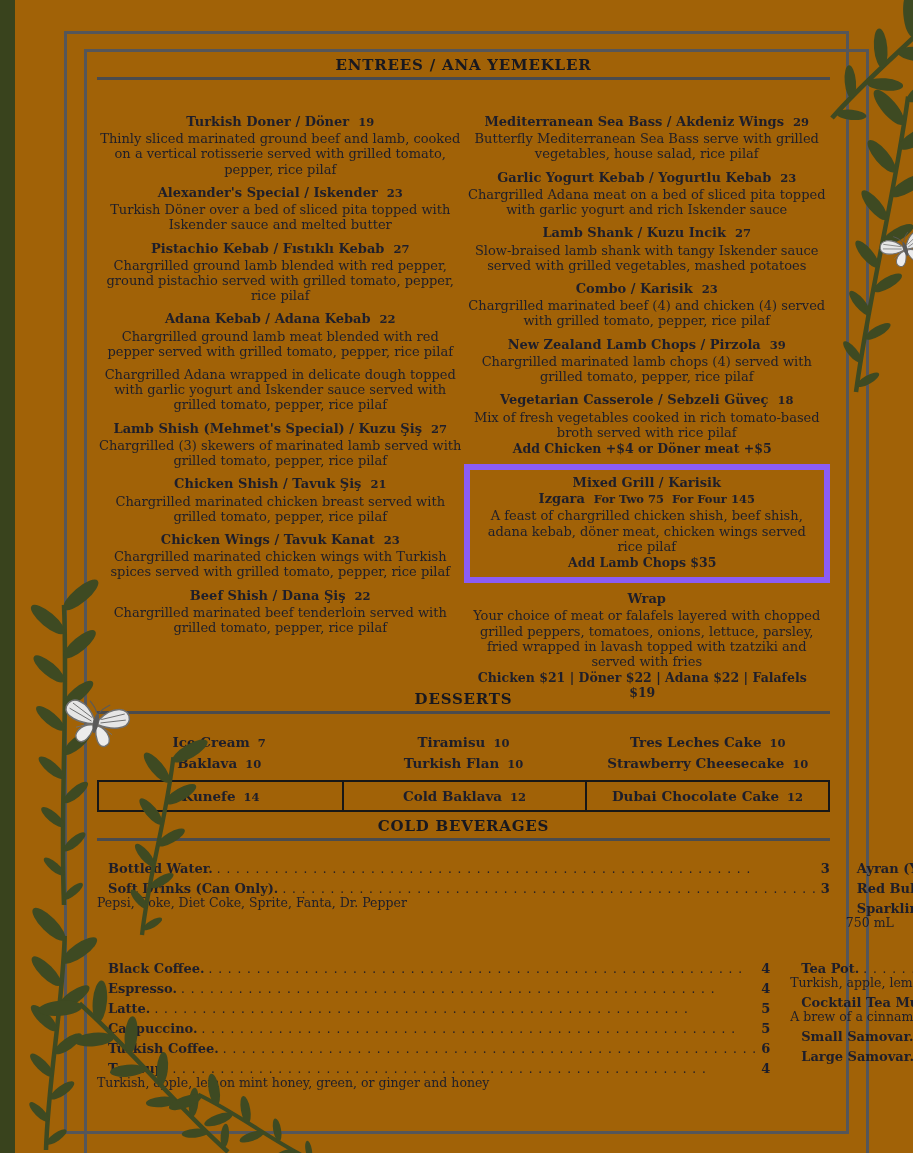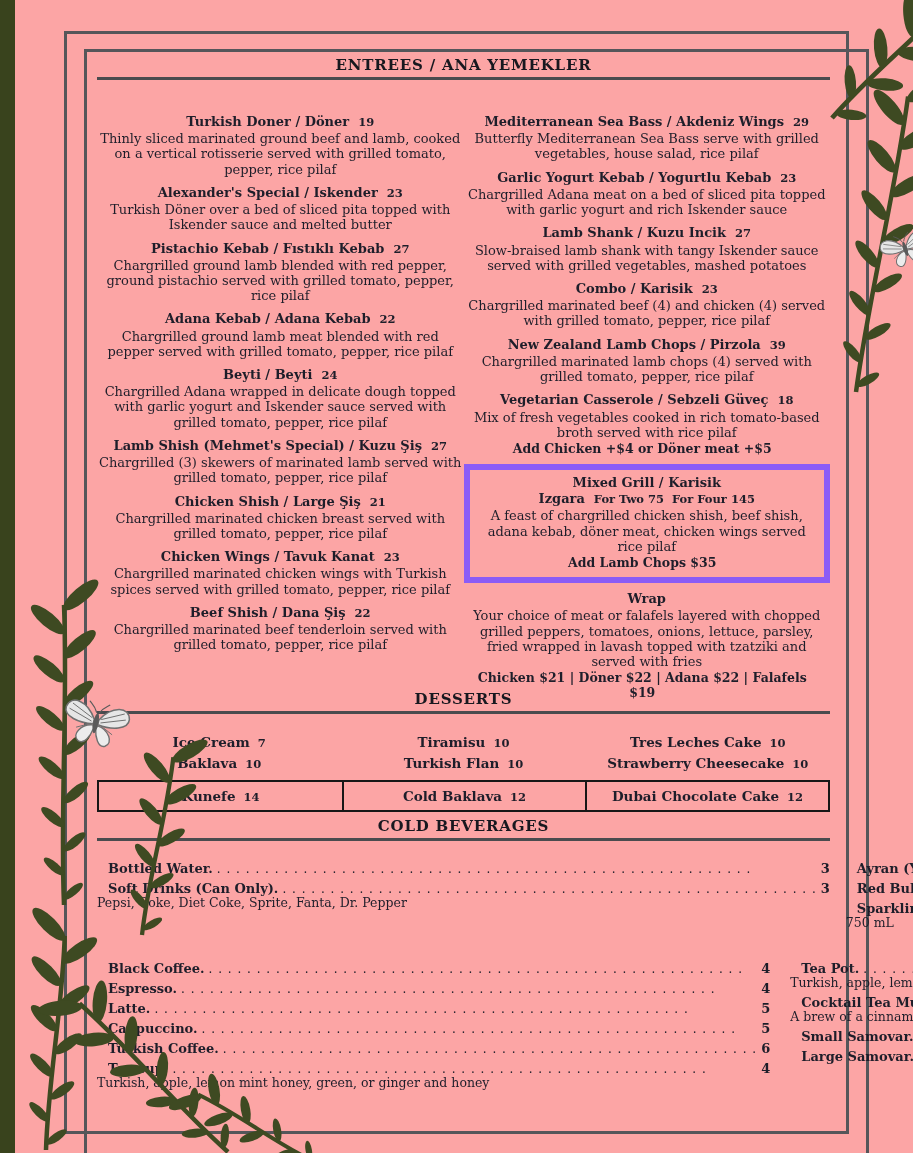--- a/index.html
+++ b/index.html
@@ -1,17 +1,17 @@
 <!DOCTYPE html>
 <html><head>
 <meta charset="utf-8">
 <style>
   html,body { margin:0; padding:0; background:#ffffff; }
   .page {
-    position:relative; width:913px; height:1153px; background:#fca5a5;
+    position:relative; width:913px; height:1153px; background:#a16207;
     overflow:hidden; font-family:"DejaVu Serif", serif; color:#1e1e2a;
   }
   .leftbar { position:absolute; left:0; top:0; width:15px; height:1153px; background:#39431d; }
   .frame { position:absolute; box-sizing:border-box; border:3px solid #55565a; background:transparent; }
   .frame-a { left:64px; top:31px; width:785px; height:1103px; }
   .frame-b { left:84px; top:49px; width:785px; height:1120px; }
 
   .sec { position:absolute; left:97px; width:733px; }
   #sec-entrees  { top:56px; }
   #sec-desserts { top:690px; }
@@ -82,31 +82,30 @@
     <div class="item-title"><span class="item-name">Pistachio Kebab / Fıstıklı Kebab</span><span class="item-price">27</span></div>
     <p class="item-desc">Chargrilled ground lamb blended with red pepper, ground pistachio served with grilled tomato, pepper, rice pilaf</p>
 
   </div>
           <div class="item">
     <div class="item-title"><span class="item-name">Adana Kebab / Adana Kebab</span><span class="item-price">22</span></div>
     <p class="item-desc">Chargrilled ground lamb meat blended with red pepper served with grilled tomato, pepper, rice pilaf</p>
 
   </div>
           <div class="item">
-    <div class="item-title"><span class="item-name">Beyti / Beyti</span><span class="item-price">24</span></div>
     <p class="item-desc">Chargrilled Adana wrapped in delicate dough topped with garlic yogurt and Iskender sauce served with grilled tomato, pepper, rice pilaf</p>
 
   </div>
           <div class="item">
     <div class="item-title"><span class="item-name">Lamb Shish (Mehmet's Special) / Kuzu Şiş</span><span class="item-price">27</span></div>
     <p class="item-desc">Chargrilled (3) skewers of marinated lamb served with grilled tomato, pepper, rice pilaf</p>
 
   </div>
           <div class="item">
-    <div class="item-title"><span class="item-name">Chicken Shish / Large Şiş</span><span class="item-price">21</span></div>
+    <div class="item-title"><span class="item-name">Chicken Shish / Tavuk Şiş</span><span class="item-price">21</span></div>
     <p class="item-desc">Chargrilled marinated chicken breast served with grilled tomato, pepper, rice pilaf</p>
 
   </div>
           <div class="item">
     <div class="item-title"><span class="item-name">Chicken Wings / Tavuk Kanat</span><span class="item-price">23</span></div>
     <p class="item-desc">Chargrilled marinated chicken wings with Turkish spices served with grilled tomato, pepper, rice pilaf</p>
 
   </div>
           <div class="item">
     <div class="item-title"><span class="item-name">Beef Shish / Dana Şiş</span><span class="item-price">22</span></div>

